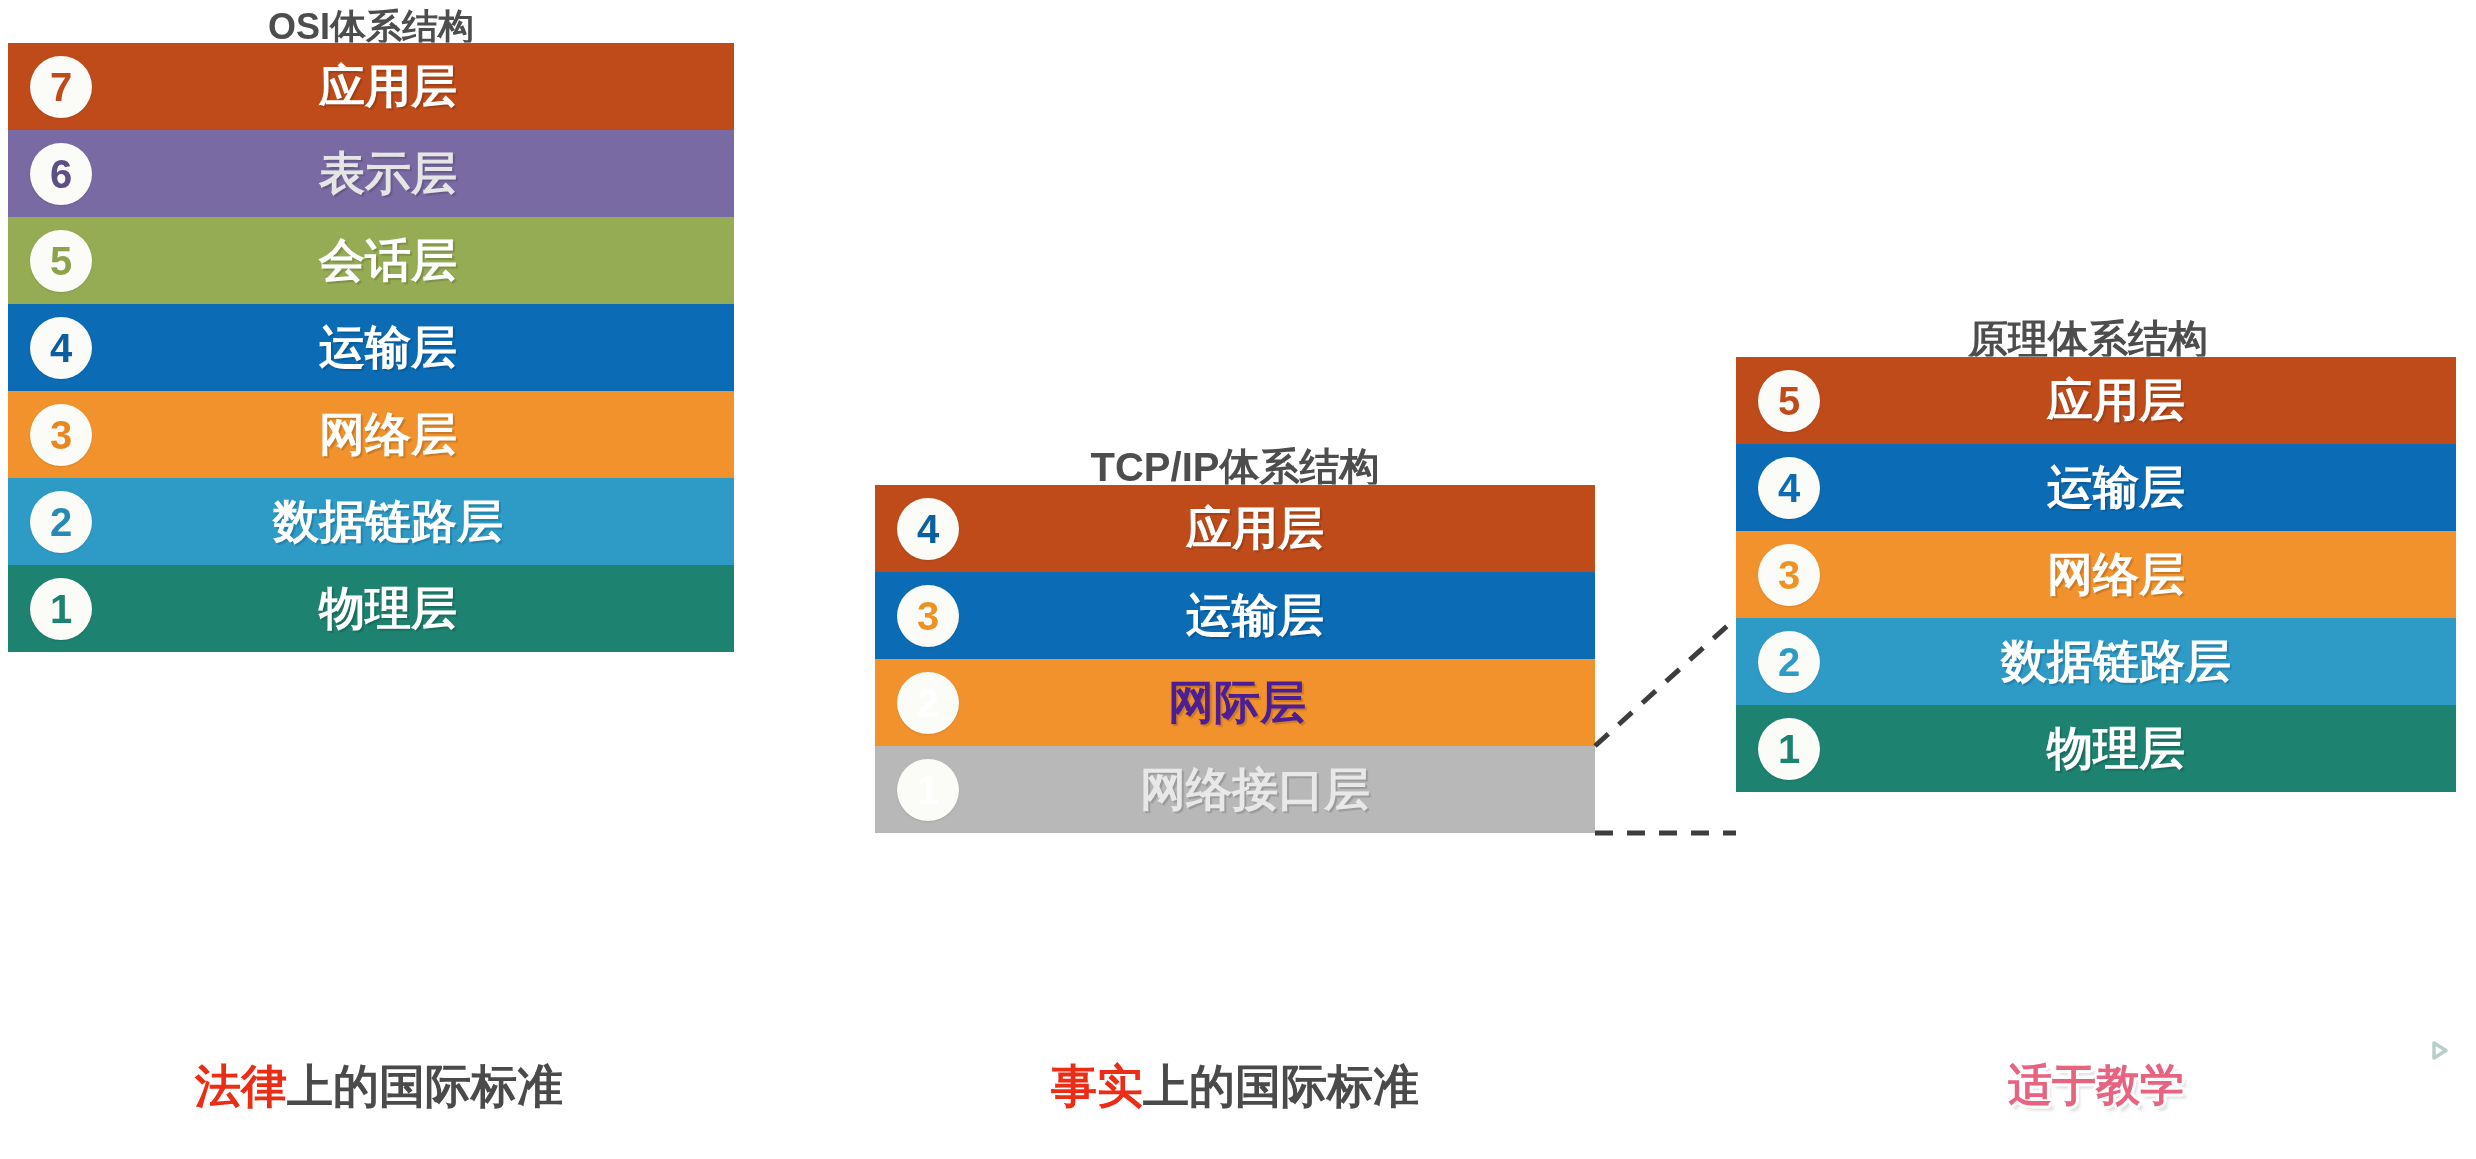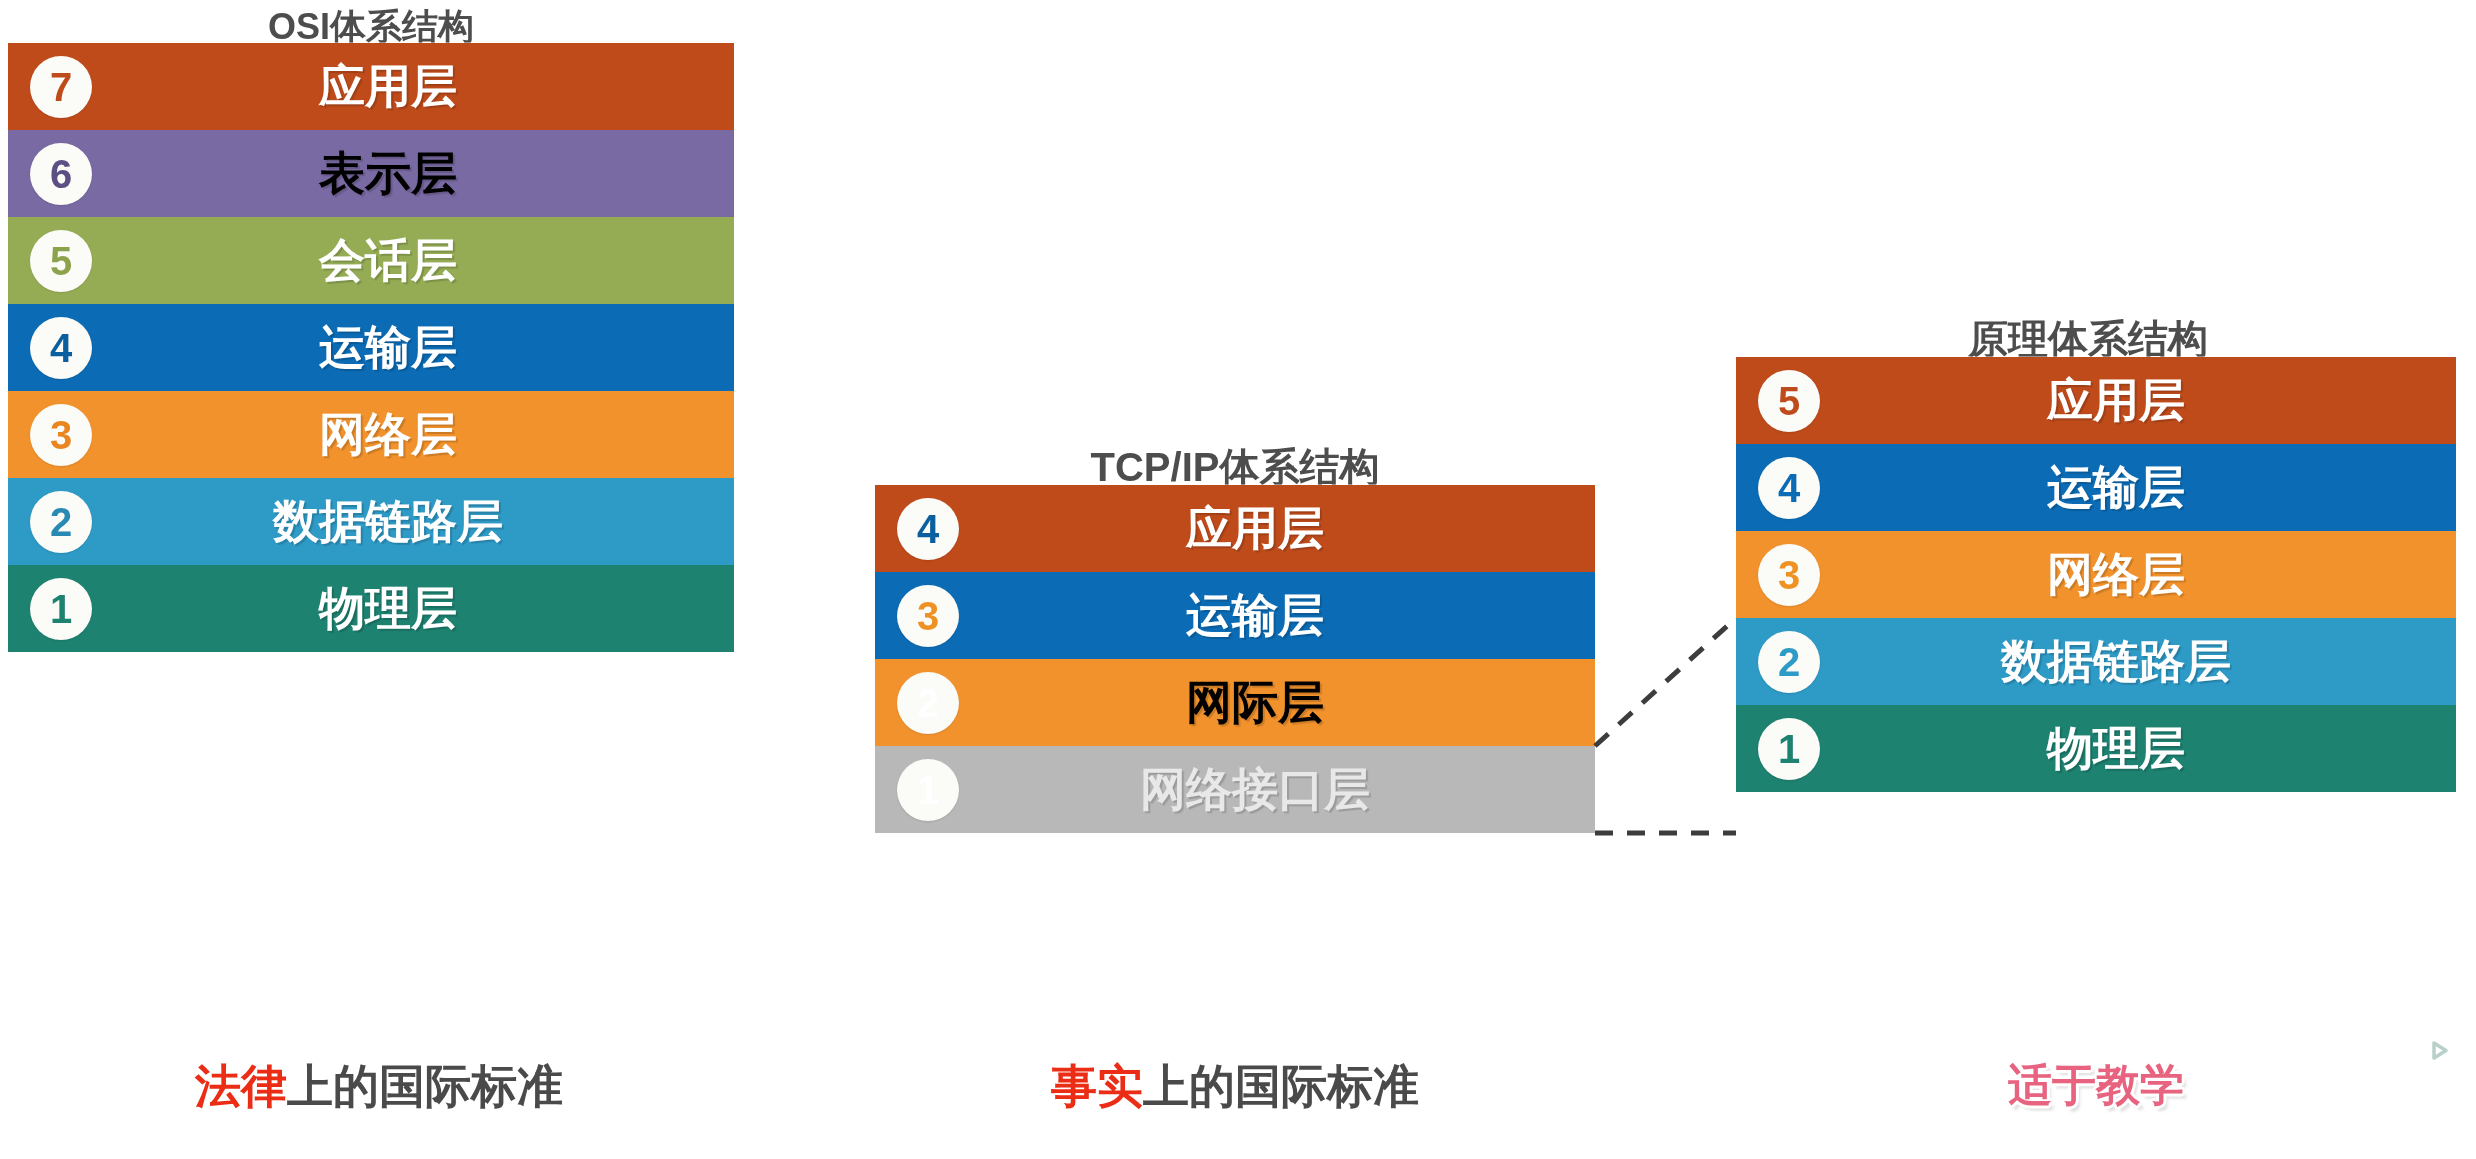--- a/index.html
+++ b/index.html
@@ -107,21 +107,21 @@
 <div id="canvas">
     <div class="stack-group" style="left: 0px; top: 0px;">
       <div class="stack-title" style="left: 8px; top: 3px; width: 726px; font-size: 36px;">OSI体系结构</div>
       <div class="stack" style="left: 8px; top: 43px; width: 726px; height: 609px;">
         <div class="layer-row" style="height: 87px; width: 100%; background: rgb(191, 75, 27);">
           <div class="layer-badge" style="left: 22px; top: 12.5px; width: 62px; height: 62px; font-size: 40px; color: rgb(191, 75, 27);">7</div>
           <div class="layer-label" style="left: 130px; width: 500px; top: 0px; height: 87px; line-height: 87px; font-size: 46px; color: rgb(255, 255, 255);">应用层</div>
         </div>
         <div class="layer-row" style="height: 87px; width: 100%; background: rgb(122, 106, 163);">
           <div class="layer-badge" style="left: 22px; top: 12.5px; width: 62px; height: 62px; font-size: 40px; color: rgb(92, 79, 132);">6</div>
-          <div class="layer-label" style="left: 130px; width: 500px; top: 0px; height: 87px; line-height: 87px; font-size: 46px; color: #000000;">表示层</div>
+          <div class="layer-label" style="left: 130px; width: 500px; top: 0px; height: 87px; line-height: 87px; font-size: 46px; color: #e5e5e5;">表示层</div>
         </div>
         <div class="layer-row" style="height: 87px; width: 100%; background: rgb(149, 172, 85);">
           <div class="layer-badge" style="left: 22px; top: 12.5px; width: 62px; height: 62px; font-size: 40px; color: rgb(141, 162, 76);">5</div>
           <div class="layer-label" style="left: 130px; width: 500px; top: 0px; height: 87px; line-height: 87px; font-size: 46px; color: rgb(255, 255, 255);">会话层</div>
         </div>
         <div class="layer-row" style="height: 87px; width: 100%; background: rgb(11, 108, 181);">
           <div class="layer-badge" style="left: 22px; top: 12.5px; width: 62px; height: 62px; font-size: 40px; color: rgb(11, 95, 158);">4</div>
           <div class="layer-label" style="left: 130px; width: 500px; top: 0px; height: 87px; line-height: 87px; font-size: 46px; color: rgb(255, 255, 255);">运输层</div>
         </div>
         <div class="layer-row" style="height: 87px; width: 100%; background: rgb(242, 146, 44);">
@@ -145,21 +145,21 @@
         <div class="layer-row" style="height: 87px; width: 100%; background: rgb(191, 75, 27);">
           <div class="layer-badge" style="left: 22px; top: 12.5px; width: 62px; height: 62px; font-size: 40px; color: rgb(11, 95, 158);">4</div>
           <div class="layer-label" style="left: 130px; width: 500px; top: 0px; height: 87px; line-height: 87px; font-size: 46px; color: rgb(255, 255, 255);">应用层</div>
         </div>
         <div class="layer-row" style="height: 87px; width: 100%; background: rgb(11, 108, 181);">
           <div class="layer-badge" style="left: 22px; top: 12.5px; width: 62px; height: 62px; font-size: 40px; color: rgb(239, 146, 36);">3</div>
           <div class="layer-label" style="left: 130px; width: 500px; top: 0px; height: 87px; line-height: 87px; font-size: 46px; color: rgb(255, 255, 255);">运输层</div>
         </div>
         <div class="layer-row" style="height: 87px; width: 100%; background: rgb(242, 146, 44);">
           <div class="layer-badge" style="left: 22px; top: 12.5px; width: 62px; height: 62px; font-size: 40px; color: rgb(255, 255, 255);">2</div>
-          <div class="layer-label" style="left: 130px; width: 500px; top: 0px; height: 87px; line-height: 87px; font-size: 46px; color: #000000;">网际层</div>
+          <div class="layer-label" style="left: 112px; width: 500px; top: 0px; height: 87px; line-height: 87px; font-size: 46px; color: #4c1d95;">网际层</div>
         </div>
         <div class="layer-row" style="height: 87px; width: 100%; background: rgb(184, 184, 184);">
           <div class="layer-badge" style="left: 22px; top: 12.5px; width: 62px; height: 62px; font-size: 40px; color: rgb(255, 255, 255);">1</div>
           <div class="layer-label" style="left: 130px; width: 500px; top: 0px; height: 87px; line-height: 87px; font-size: 46px; color: rgb(232, 232, 232);">网络接口层</div>
         </div>
       </div>
       <div class="caption" style="left: 875px; top: 1063px; width: 720px; font-size: 46px;"><span class="hl-red">事实</span><span class="cap-rest">上的国际标准</span></div>
     </div>
     <div class="stack-group" style="left: 0px; top: 0px;">
       <div class="stack-title" style="left: 1728px; top: 312px; width: 720px; font-size: 40px;">原理体系结构</div>

